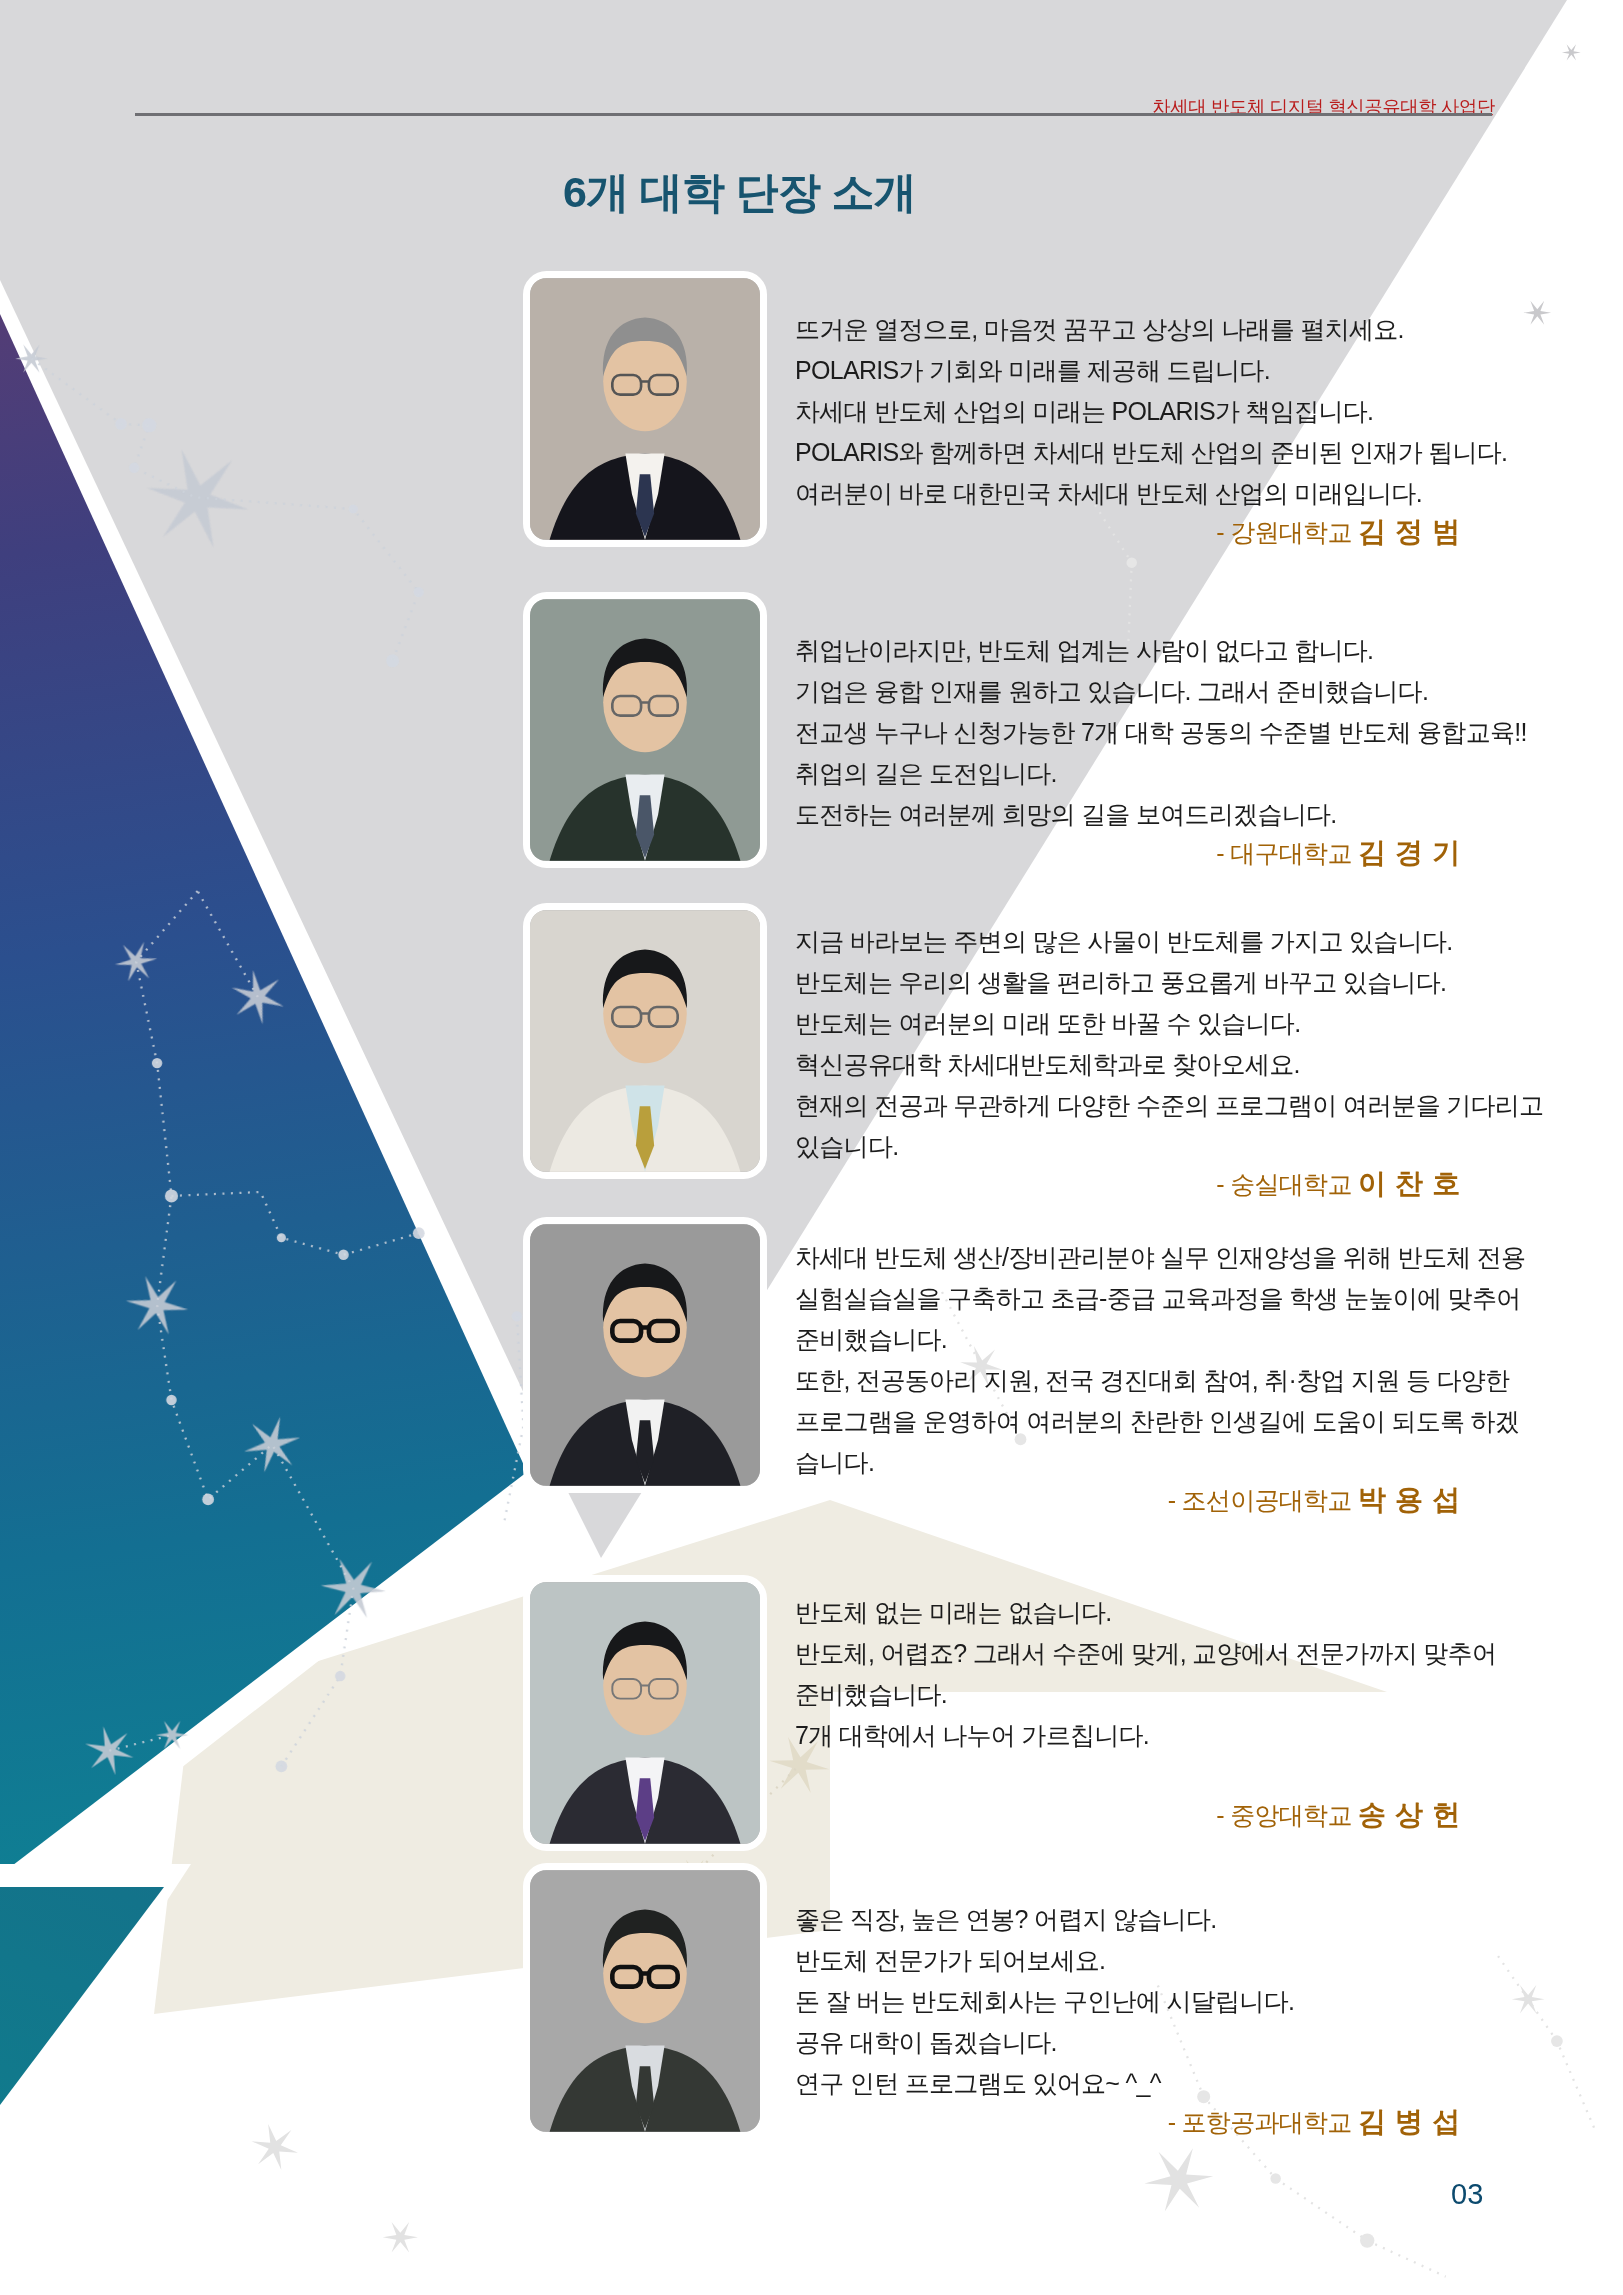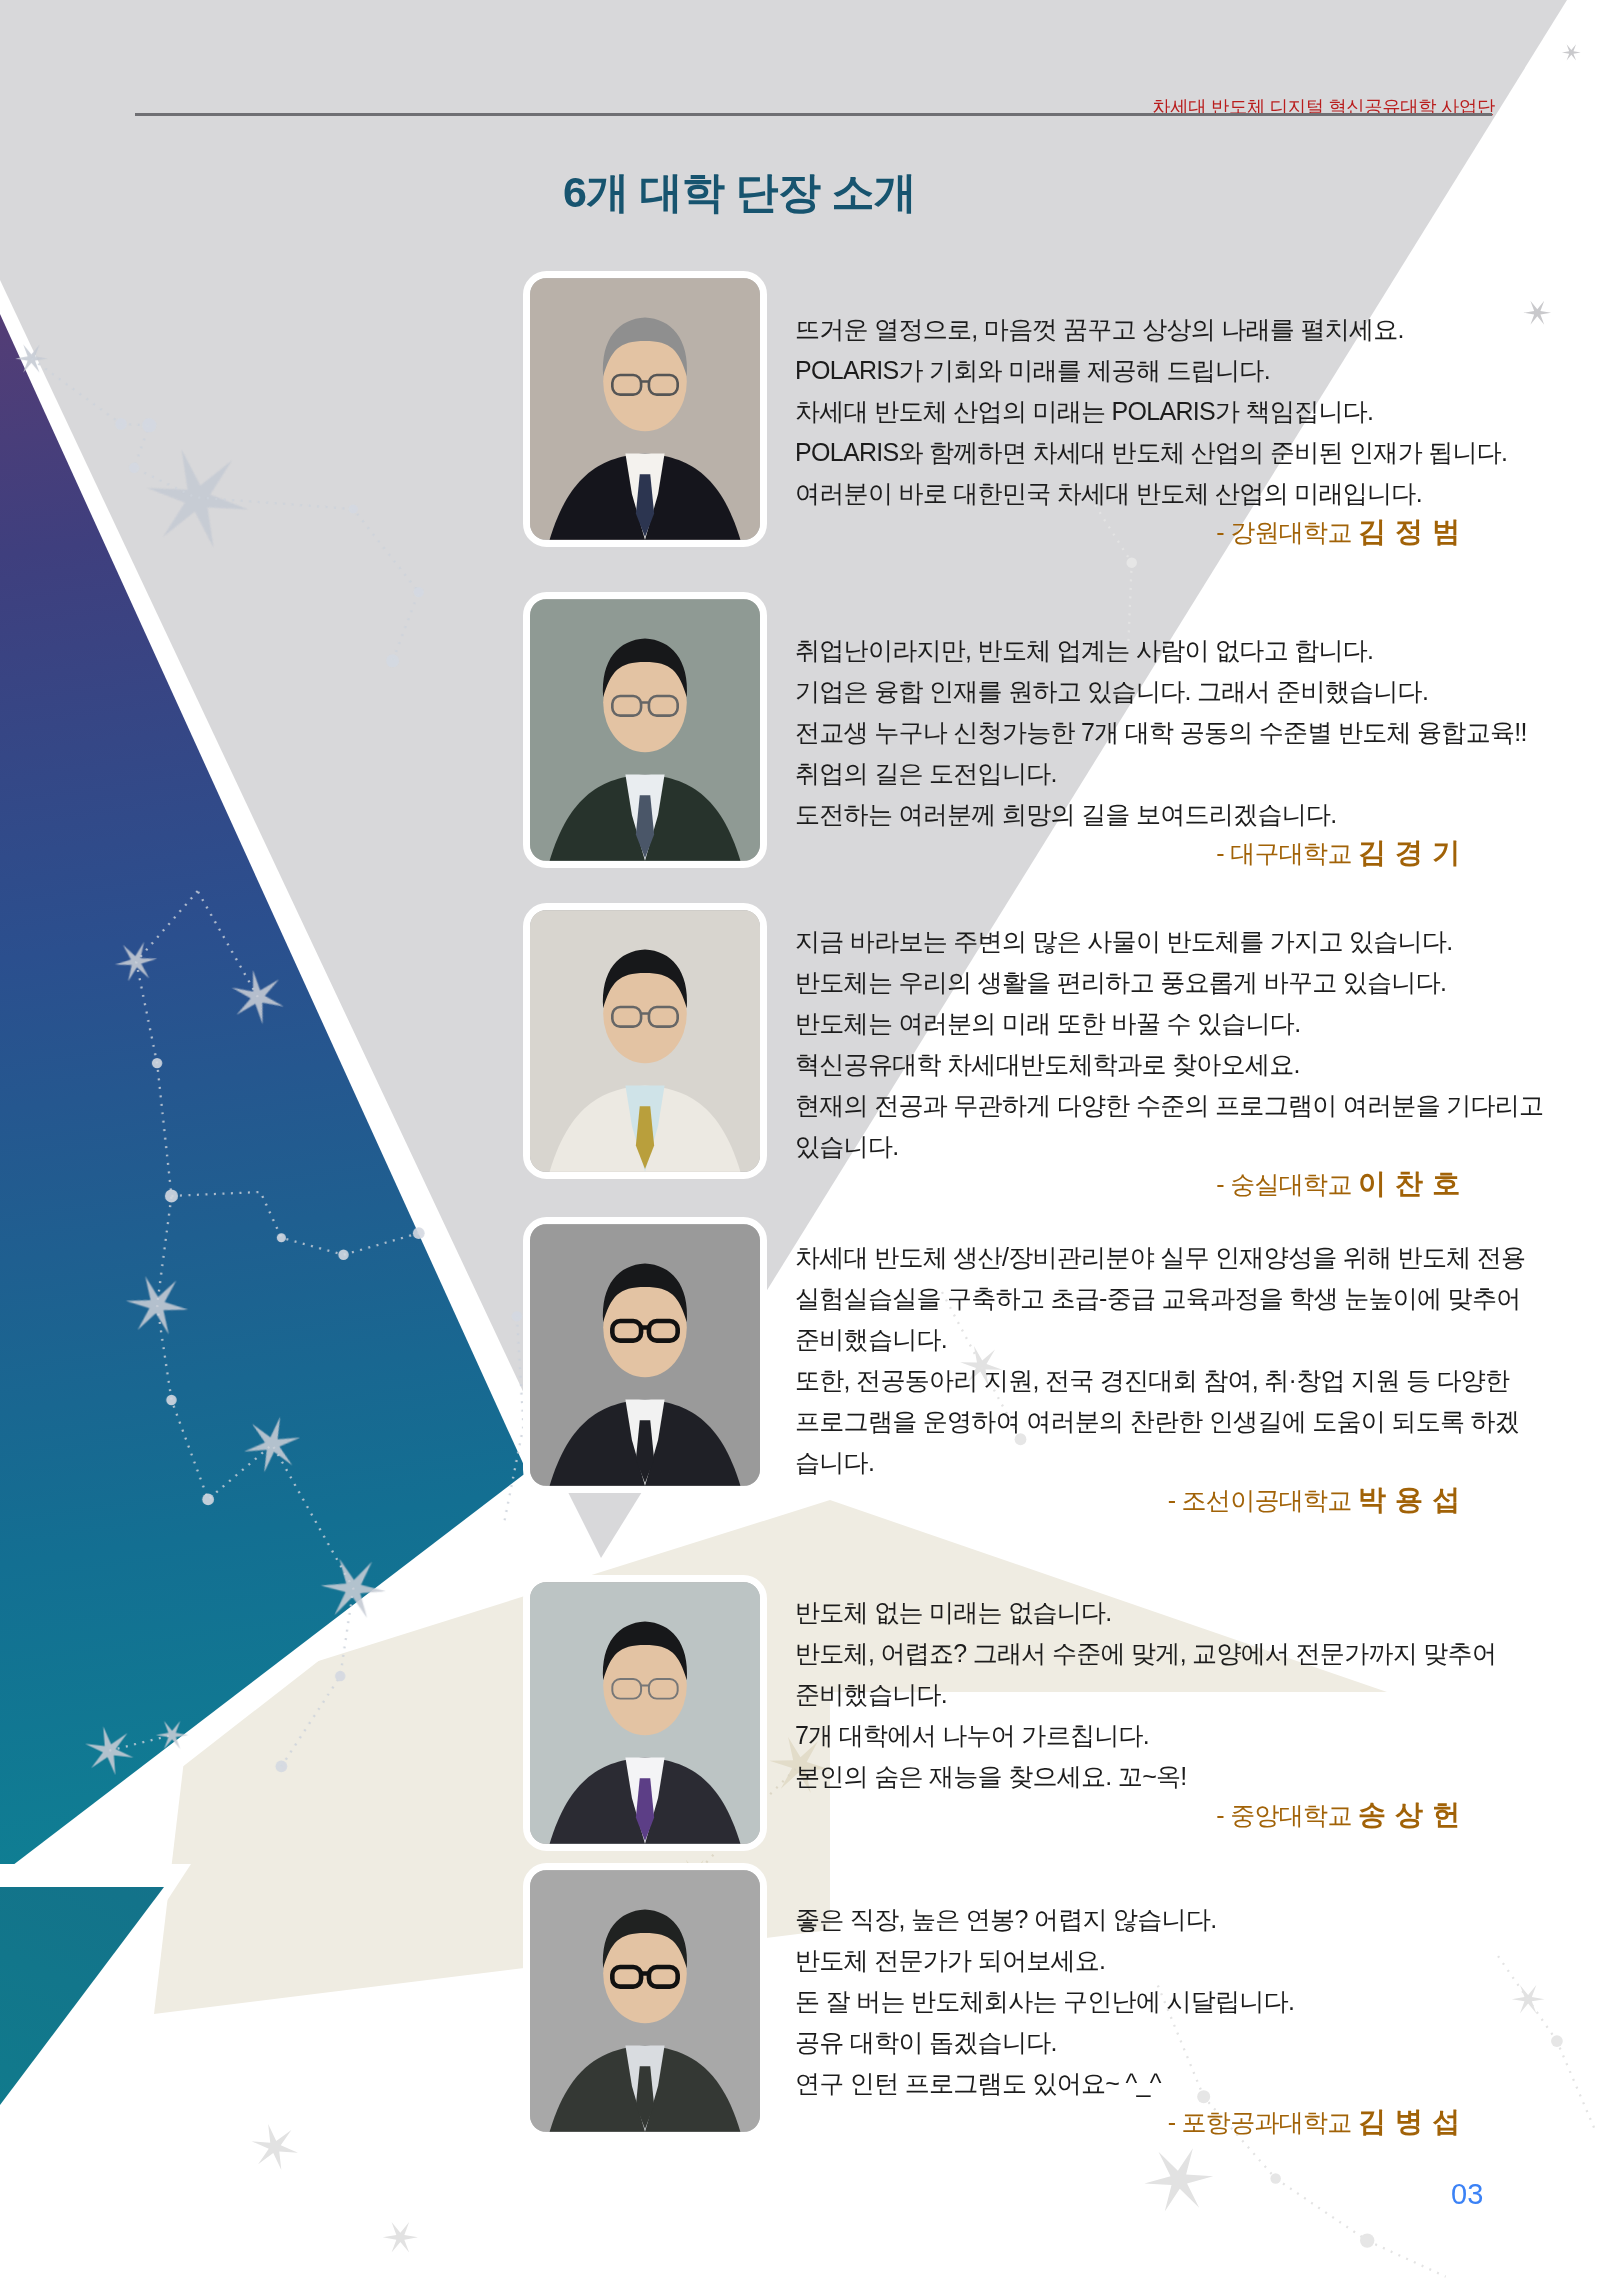--- a/index.html
+++ b/index.html
@@ -22,21 +22,21 @@
     clip-path:polygon(0px 1864px,191px 1864px,0px 2156px);}
   .tri2{background:linear-gradient(205deg,#a92a60 0%,#5c3f7e 30%,#2b5a97 55%,#13738a 85%,#0f7f8e 100%);
     clip-path:polygon(0px 1887px,164px 1887px,0px 2105px);}
 
   
   .hdr{position:absolute;top:76px;right:128px;font-size:18.3px;color:#b91c1c;
     letter-spacing:-0.3px;margin-top:18px;}
   .hdr-rule{position:absolute;top:113px;left:135px;width:1357px;height:2.6px;background:#6f6f73;}
   .page-title{position:absolute;top:164px;left:543px;font-size:43px;font-weight:bold;
     color:#17546f;letter-spacing:-0.7px;margin-left:20px;}
-  .page-num{position:absolute;top:2178px;left:1451px;font-size:29px;color:#3b82f6;}
+  .page-num{position:absolute;top:2178px;left:1451px;font-size:29px;color:#0c4a6e;}
 
   
   .photo{position:absolute;left:530px;width:230px;height:262px;border:7.2px solid #ffffff;
     border-radius:23.6px;overflow:hidden;box-sizing:content-box;background:#bbb;
     margin-left:-7.2px;margin-top:-7.2px;}
   .photo svg{display:block;}
   .quote{position:absolute;left:795px;width:707px;color:#1c1c1c;margin-top:12px;}
   .quote .ln{height:41px;font-size:25px;letter-spacing:-0.7px;white-space:nowrap;}
   .attr{position:absolute;left:754px;width:707px;text-align:right;font-size:25px;
     color:#a16207;letter-spacing:-0.7px;white-space:nowrap;}
@@ -240,21 +240,20 @@
     <rect x="126" y="148" width="44" height="30" rx="12" fill="none" stroke="#777" stroke-width="3"></rect>
     <rect x="182" y="148" width="44" height="30" rx="12" fill="none" stroke="#777" stroke-width="3"></rect>
     <line x1="170" y1="158" x2="182" y2="158" stroke="#777" stroke-width="3"></line>
   </svg>
       </div>
       <div class="quote" style="top: 1584px;">
         <div class="ln">반도체 없는 미래는 없습니다.</div>
         <div class="ln">반도체, 어렵죠? 그래서 수준에 맞게, 교양에서 전문가까지 맞추어</div>
         <div class="ln">준비했습니다.</div>
         <div class="ln">7개 대학에서 나누어 가르칩니다.</div>
-        <div class="ln">본인의 숨은 재능을 찾으세요. 꼬~옥!</div>
       </div>
       <div class="attr" style="top: 1796px;"><span>- 중앙대학교</span> <span class="nm">송 상 헌</span></div>
       <div class="photo" style="top: 1870px;">
         <svg width="230" height="262" viewBox="0 0 352 400">
     <rect width="352" height="400" fill="#a8a8a8"></rect>
     <path d="M30,400 C60,300 110,272 176,268 C242,272 292,300 322,400 Z" fill="#343834"></path>
     <path d="M146,268 L176,268 L206,268 L196,330 L176,400 L156,330 Z" fill="#d9dce0"></path>
     <path d="M168,300 L184,300 L190,360 L176,396 L162,360 Z" fill="#343834"></path>
     <ellipse cx="176" cy="158" rx="64" ry="76" fill="#e3c3a3"></ellipse>
     <path d="M112,150 C108,92 136,62 176,60 C216,62 244,92 240,150 C228,110 216,96 176,96 C136,96 124,110 112,150 Z" fill="#202221"></path>

